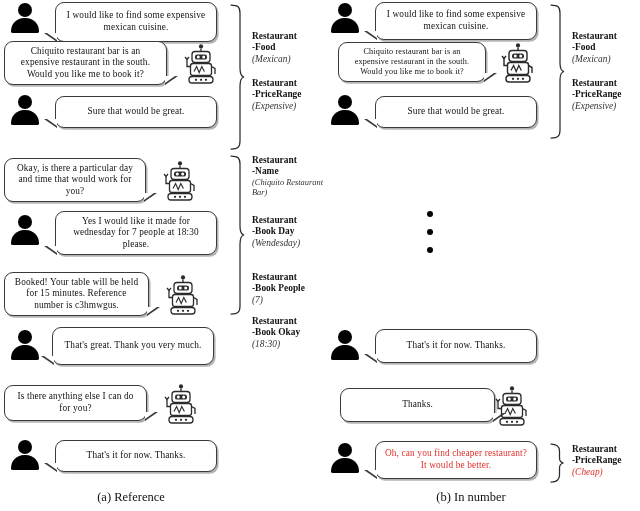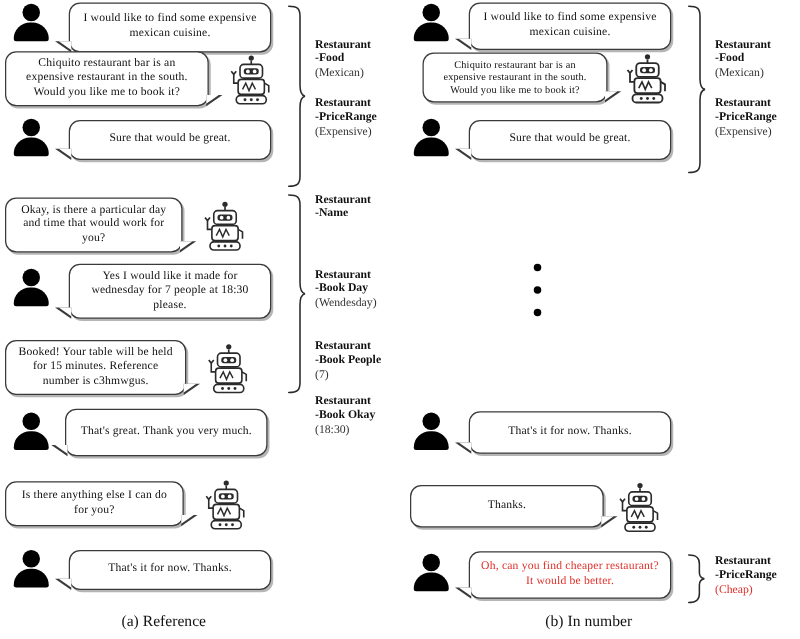--- a/index.html
+++ b/index.html
@@ -89,21 +89,21 @@
   
   .robot{position:absolute;width:34px;height:42px;}
   .robot svg{display:block;width:34px;height:42px;}
 
   
   .slot{
     position:absolute;width:84px;
     font-size:9.4px;line-height:11.4px;
   }
   .slot .ln1,.slot .ln2{font-weight:bold;display:block;white-space:nowrap;}
-  .slot .val{display:block;color:#333;}
+  .slot .val{display:block;color:#333;font-style:italic;}
   .slot .val.small{font-size:8.4px;line-height:10px;}
   .slot .val.red{color:#e0302a;}
 
   
   .bracket{position:absolute;}
   .bracket svg{display:block;overflow:visible;}
 
   
   .vdots{position:absolute;}
   .vdots span{
@@ -302,20 +302,21 @@
 
   <div class="slot" style="left:252px;top:78px;">
     <span class="ln1">Restaurant</span>
     <span class="ln2">-PriceRange</span>
     <span class="val">(Expensive)</span>
   </div>
 
   <div class="slot" style="left:252px;top:155px;">
     <span class="ln1">Restaurant</span>
     <span class="ln2">-Name</span>
+    <span class="val small">(Chiquito Restaurant Bar)</span>
   </div>
 
   <div class="slot" style="left:252px;top:215px;">
     <span class="ln1">Restaurant</span>
     <span class="ln2">-Book Day</span>
     <span class="val">(Wendesday)</span>
   </div>
 
   <div class="slot" style="left:252px;top:272px;">
     <span class="ln1">Restaurant</span>
@@ -391,21 +392,21 @@
     <div class="avatar">
       <div class="head"></div>
         <div class="body"></div>
     </div>
     <div class="bubble tail-left" style="left:45px;top:-1px;width:162px;height:34px;">
       <span class="txt">That's it for now. Thanks.</span>
     </div>
   </div>
 
   <div class="row" style="left:4px;top:388px;">
-    <div class="bubble tail-right" style="left:4px;top:0px;width:155px;height:34px;">
+    <div class="bubble tail-right" style="left:16px;top:0px;width:155px;height:34px;">
       <span class="txt">Thanks.</span>
     </div>
     <div class="robot" style="left:171px;top:-3px;">
       <svg viewBox="0 0 34 42">
         <g fill="none" stroke="#2b2b2b" stroke-width="1.3">
           <circle cx="17" cy="3.4" r="2.1" fill="#2b2b2b" stroke="none"></circle>
           <line x1="17" y1="5.5" x2="17" y2="8.5"></line>
           <rect x="8" y="8.5" width="18" height="11" rx="3"></rect>
           <rect x="11" y="11.6" width="12" height="5" rx="2.2" fill="#2b2b2b" stroke="none"></rect>
           <circle cx="14.3" cy="14.1" r="1.5" fill="#fff" stroke="none"></circle>

